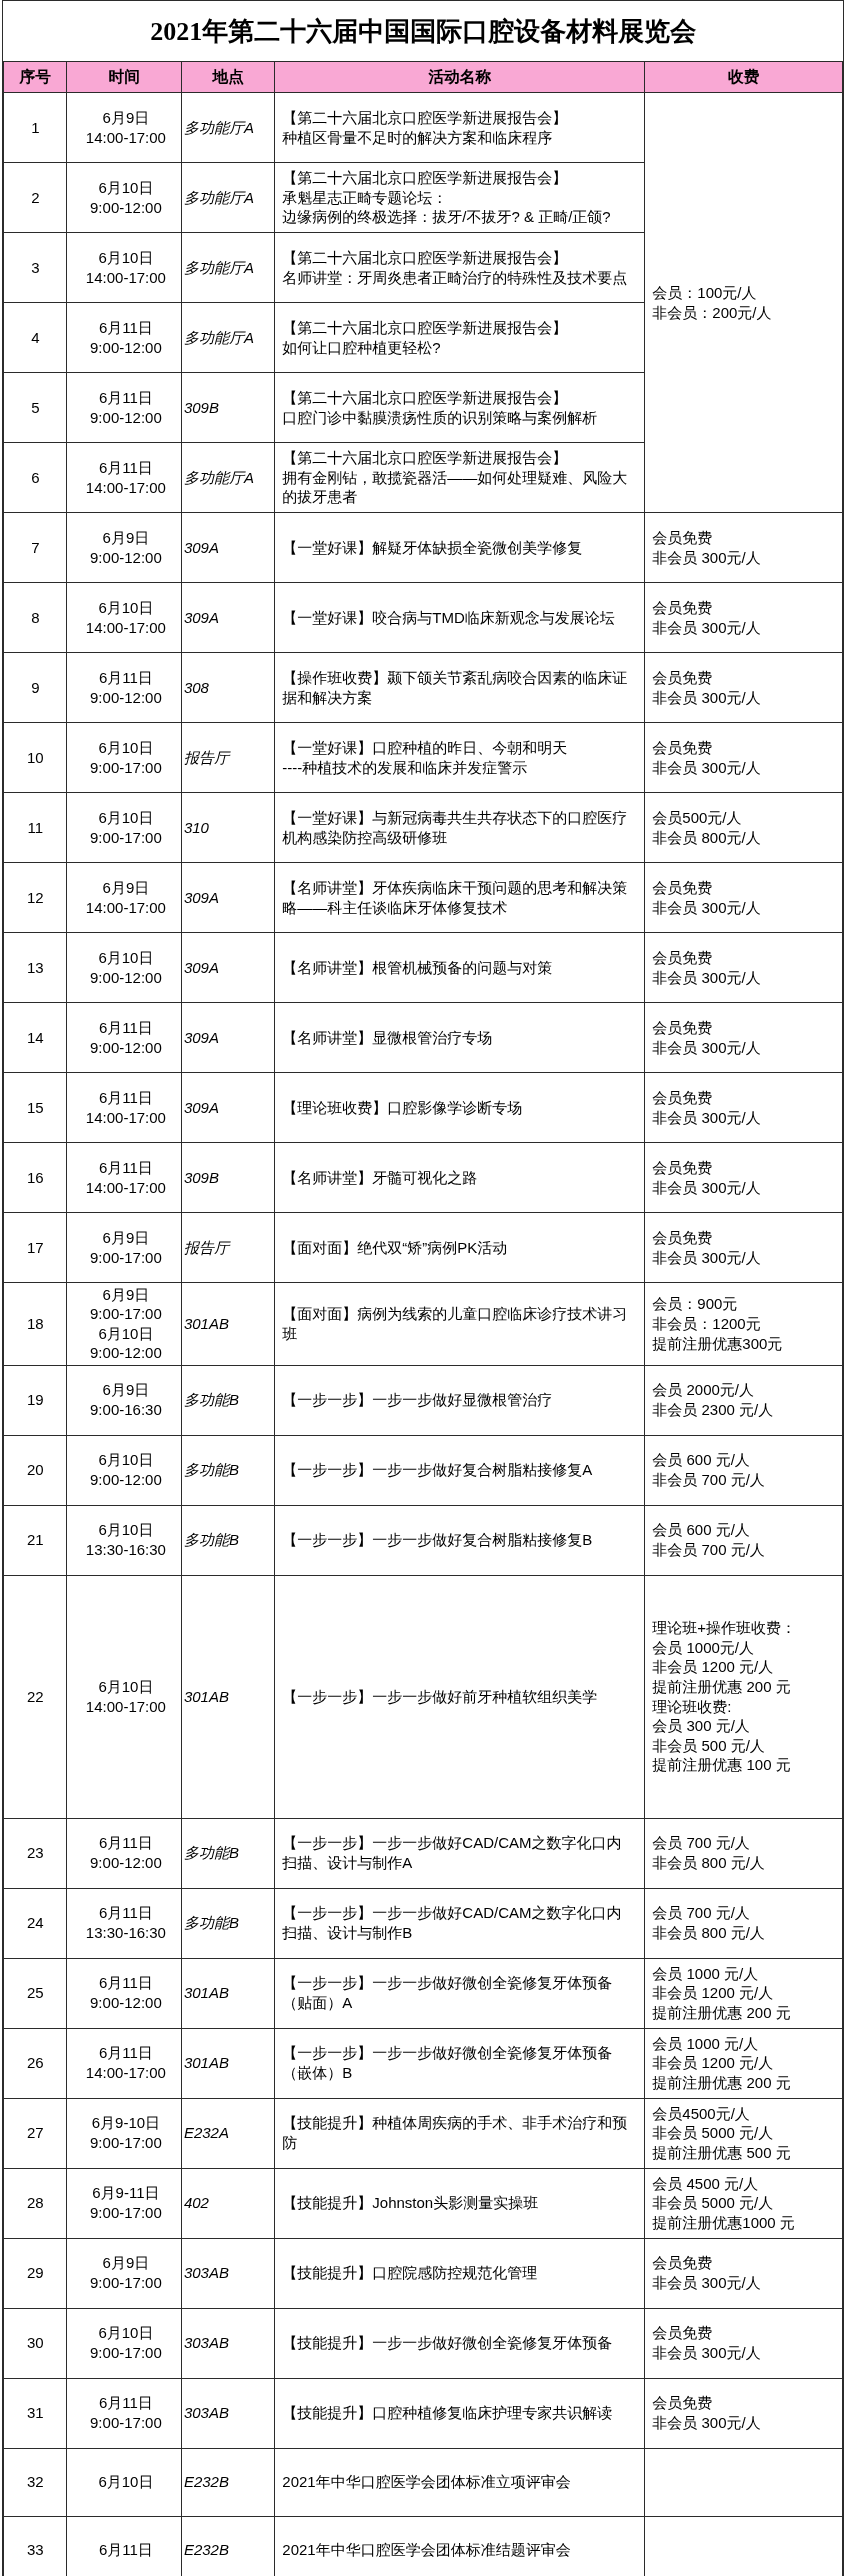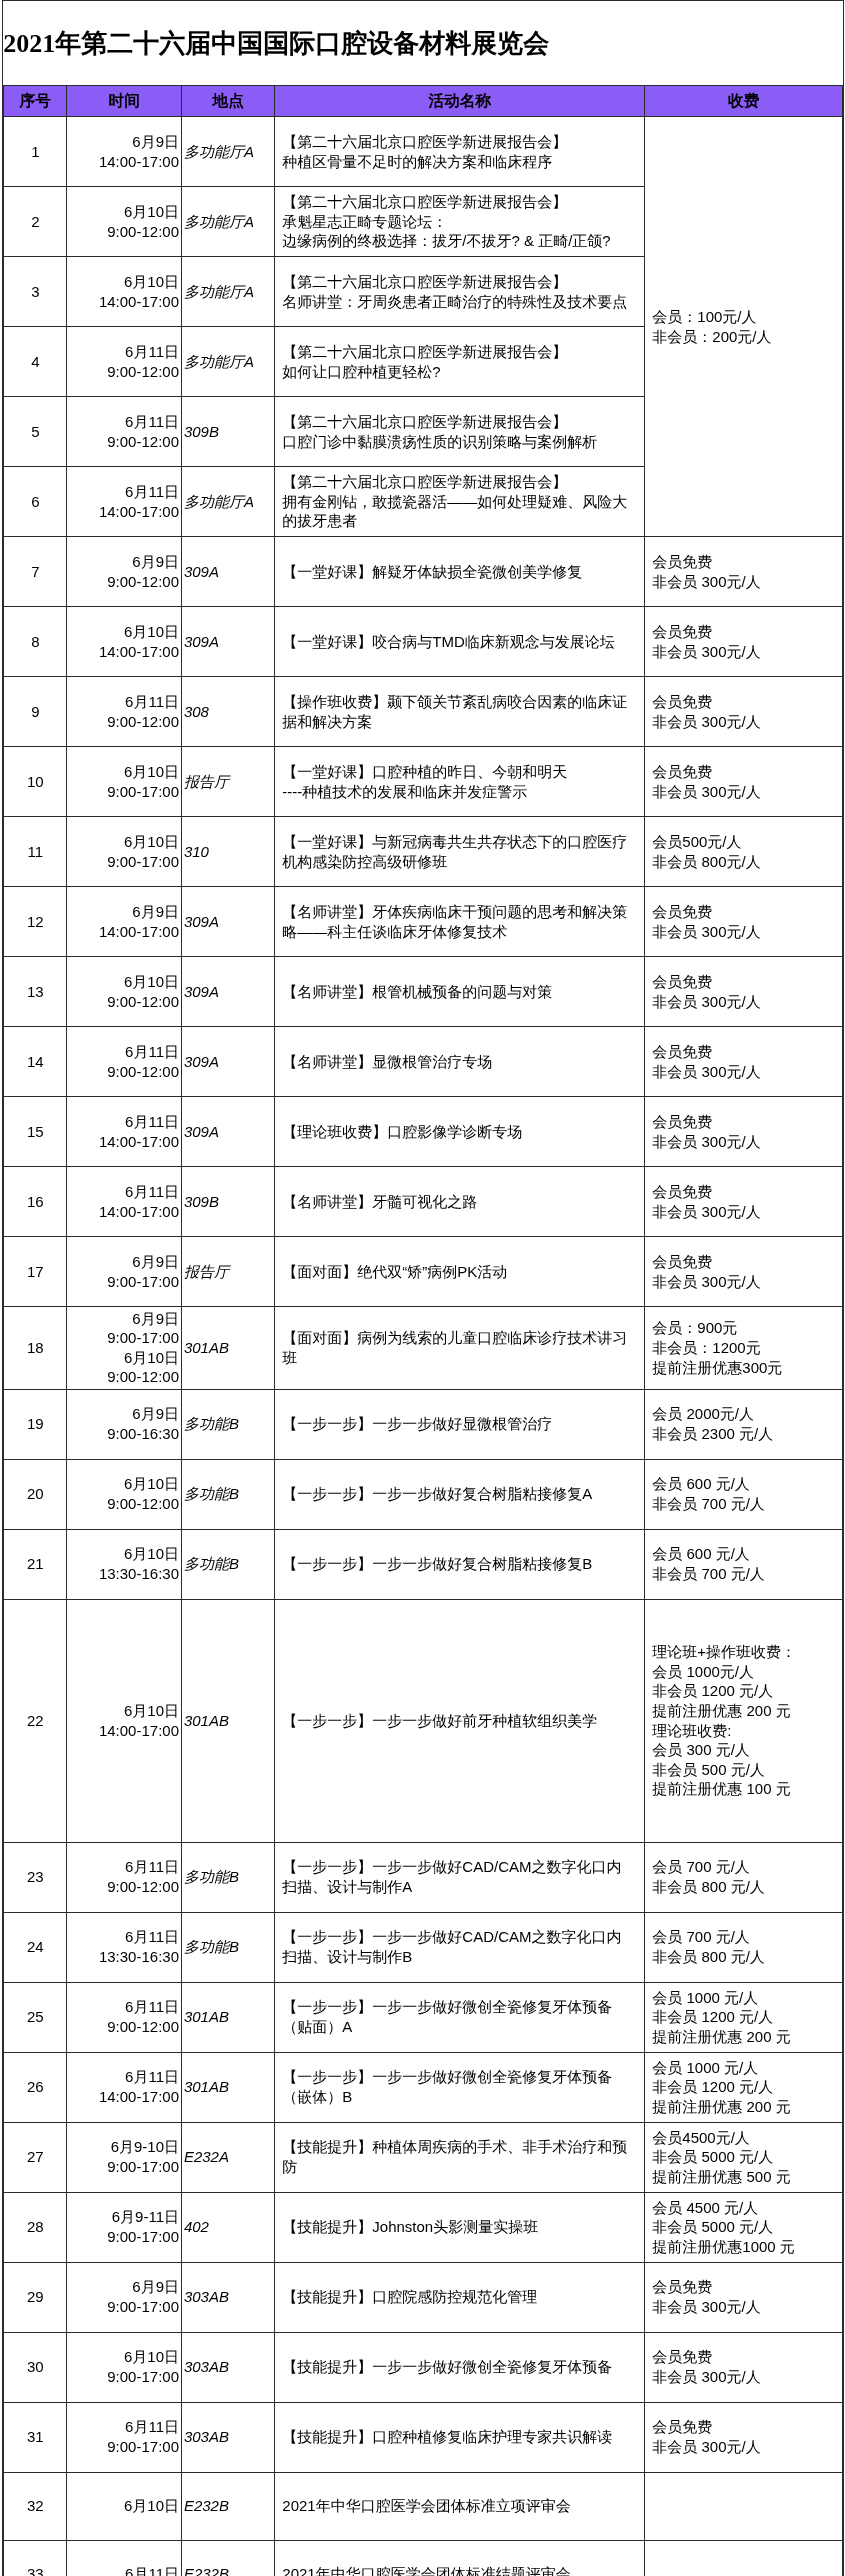--- a/index.html
+++ b/index.html
@@ -1,30 +1,30 @@
 <!DOCTYPE html>
 <html style="font-size:12.5px"><head>
 <meta charset="utf-8">
 <style>
   html,body{margin:0;padding:0;background:#ffffff;color:#000;}
   body{font-family:"Liberation Sans","DejaVu Sans",sans-serif;width:846px;}
   .sheet{width:842px;margin:0 0 0 2.3px;border:1.6px solid #2b2b2b;box-sizing:border-box;background:#fff;}
   .title-block{
-    height:84px;display:flex;flex-direction:column;justify-content:center;
-    font-family:"Liberation Serif","DejaVu Serif",serif;
+    height:60px;display:flex;flex-direction:column;justify-content:center;
+    text-align:center;font-family:"Liberation Serif","DejaVu Serif",serif;
     font-weight:bold;font-size:26px;line-height:37px;color:#000;
   }
   table.schedule{border-collapse:collapse;width:100%;table-layout:fixed;}
   table.schedule th,table.schedule td{border:0.8px solid #2b2b2b;vertical-align:middle;box-sizing:border-box;}
   thead tr{height:31px;}
-  th{background:#8b5cf6;font-size:15.7px;font-weight:bold;text-align:center;padding:0;}
+  th{background:#f9a8d4;font-size:15.7px;font-weight:bold;text-align:center;padding:0;}
   tbody tr{height:70px;}
   td{font-size:15px;line-height:19.6px;}
   td.no{text-align:center;padding:0;}
-  td.time{text-align:right;padding:1.6px 2.3px 1.6px 5.5px;white-space:pre-line;}
+  td.time{text-align:center;padding:1.6px 2.3px 1.6px 5.5px;white-space:pre-line;}
   td.loc{padding:0 1.6px;font-style:italic;}
   td.activity{text-align:left;padding:1.6px 4.7px 1.6px 7px;white-space:pre-line;}
   td.fee{text-align:left;padding:1.6px 3.1px 1.6px 7px;white-space:pre-line;margin-left:14px;}
 </style>
 </head>
 <body>
 
 <div class="sheet">
   <div class="title-block">
     <div>2021年第二十六届中国国际口腔设备材料展览会</div>

